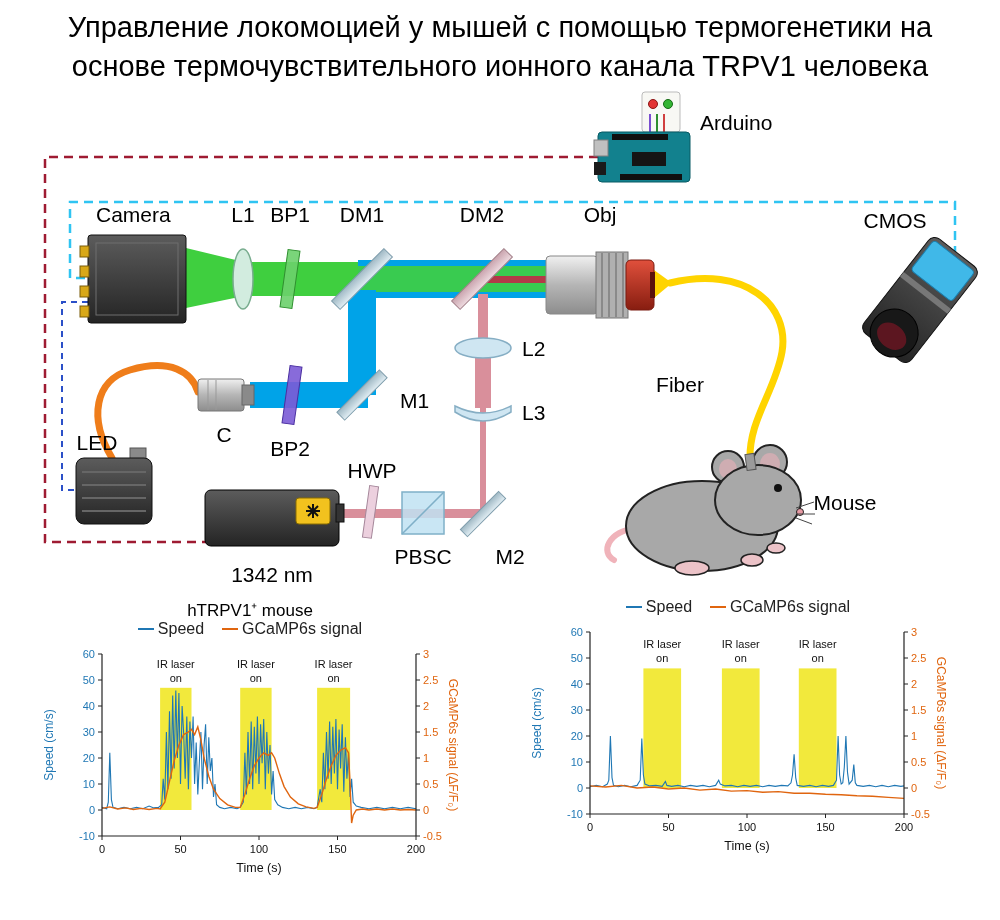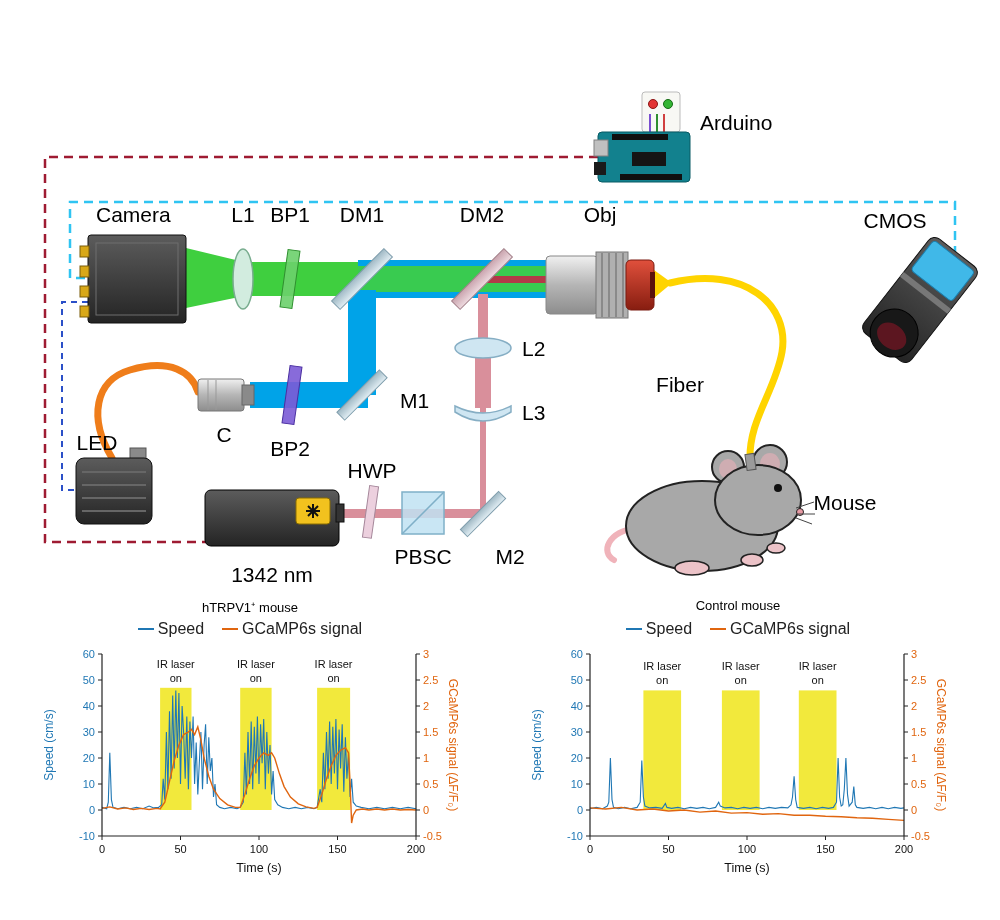--- a/index.html
+++ b/index.html
@@ -5,30 +5,34 @@
   html,body{margin:0;padding:0;background:#fff;}
   body{width:1000px;height:920px;overflow:hidden;font-family:"Liberation Sans",sans-serif;position:relative;}
   #page{position:relative;width:1000px;height:920px;background:#fff;}
   #main-title{position:absolute;top:8px;left:0;width:1000px;text-align:center;font-size:29px;line-height:39px;color:#000;font-weight:500;}
   #diagram-svg{position:absolute;top:90px;left:0;}
   svg text{font-family:"Liberation Sans",sans-serif;}
   .dlabel{font-size:21px;fill:#000;}
   .chart{position:absolute;top:598px;width:420px;height:312px;}
   #chart-left{left:40px;}
   #chart-right{left:528px;}
-  .chart-title{text-align:center;font-size:13px;color:#000;height:22px;}
+  .chart-title{text-align:center;font-size:17px;color:#000;height:22px;}
   .legend{display:flex;justify-content:center;gap:18px;font-size:16px;color:#222;height:18px;align-items:center;}
   .lg-item{display:inline-flex;align-items:center;gap:4px;}
   .lg-swatch{display:inline-block;width:16px;height:2px;}
 </style>
 </head>
 <body>
 
 <div id="page">
 
+  <div id="main-title">
+    <div>Управление локомоцией у мышей с помощью термогенетики на</div>
+    <div>основе термочувствительного ионного канала TRPV1 человека</div>
+  </div>
 
   <svg id="diagram-svg" width="1000" height="510" viewBox="0 0 1000 510">
     <defs>
       <linearGradient id="gradDark" x1="0" y1="0" x2="0" y2="1">
         <stop offset="0" stop-color="#5c5c5c"></stop>
           <stop offset="1" stop-color="#242424"></stop>
       </linearGradient>
       <linearGradient id="gradMetal" x1="0" y1="0" x2="0" y2="1">
         <stop offset="0" stop-color="#f0f0f0"></stop>
           <stop offset="0.5" stop-color="#b5b5b5"></stop>
@@ -288,21 +292,20 @@
         <text x="383" y="46" text-anchor="start" font-size="11" fill="#e0650f">2.5</text>
         <line x1="376" y1="16" x2="380" y2="16" stroke="#222"></line>
         <text x="383" y="20" text-anchor="start" font-size="11" fill="#e0650f">3</text>
         <text x="219" y="234" text-anchor="middle" font-size="12.5" fill="#111">Time (s)</text>
         <text transform="translate(13 107) rotate(-90)" text-anchor="middle" font-size="12" fill="#1f77b4">Speed (cm/s)</text>
         <text transform="translate(409 107) rotate(90)" text-anchor="middle" font-size="12" fill="#e0650f">GCaMP6s signal (ΔF/F₀)</text>
       </svg>
   </div>
 
   <div class="chart" id="chart-right">
-    <div class="chart-title">Control mouse</div>
     <div class="legend">
         <span class="lg-item">
           <span class="lg-swatch" style="background: rgb(31, 119, 180);"></span>
           <span>Speed</span>
         </span>
         <span class="lg-item">
           <span class="lg-swatch" style="background: rgb(224, 101, 15);"></span>
           <span>GCaMP6s signal</span>
         </span>
       </div>

